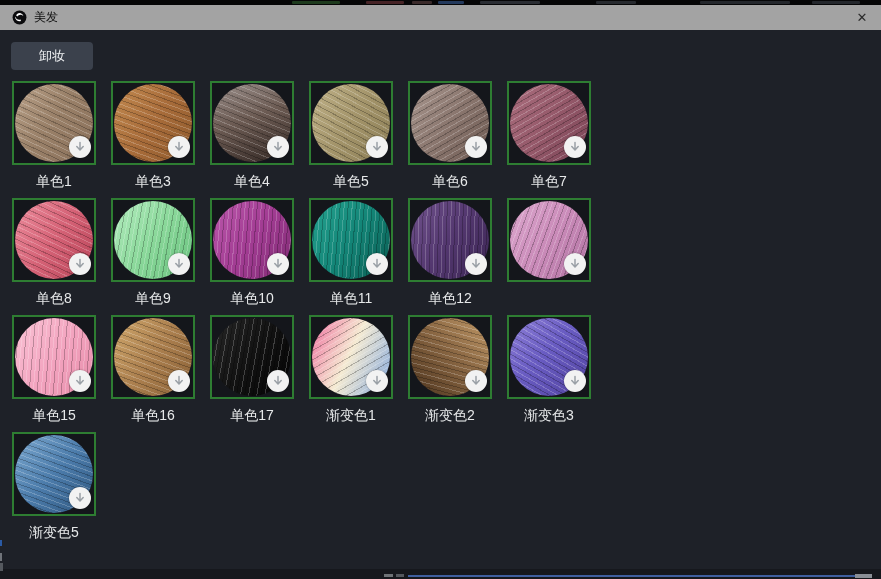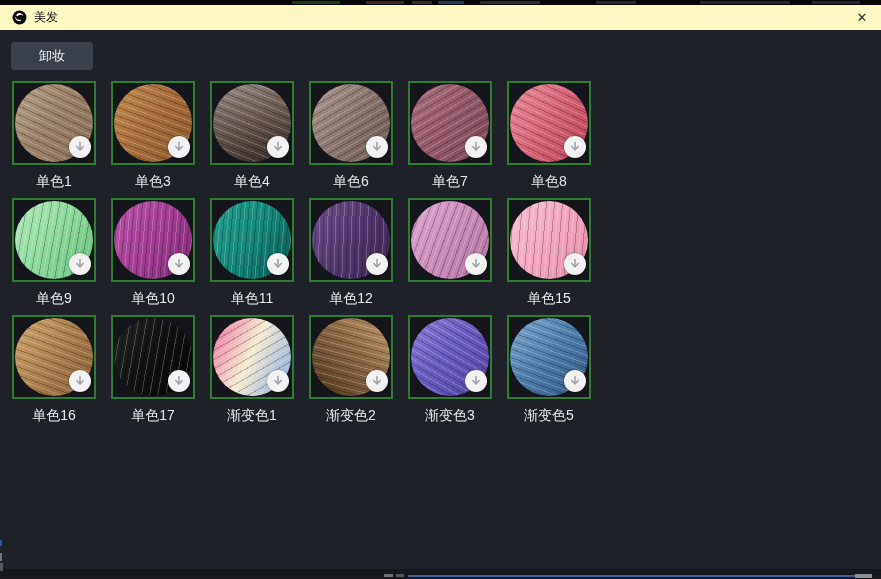--- a/index.html
+++ b/index.html
@@ -13,21 +13,21 @@
   .frag.f1{left:292px;width:48px;background:#1d3a1d;}
   .frag.f2{left:366px;width:38px;background:#462326;}
   .frag.f3{left:412px;width:20px;background:#3a2a2a;}
   .frag.f4{left:438px;width:26px;background:#23395c;}
   .frag.f5{left:480px;width:60px;background:#2a2d33;}
   .frag.f6{left:596px;width:40px;background:#26292e;}
   .frag.f7{left:700px;width:90px;background:#24272c;}
   .frag.f8{left:812px;width:48px;background:#24272c;}
 
   .titlebar{
-    height:25px;background:#fef9c3;display:flex;align-items:center;
+    height:25px;background:#a3a3a3;display:flex;align-items:center;
     padding:0 0 0 12px;position:relative;
   }
   .app-icon{width:15px;height:15px;display:block;}
   .win-title{font-size:12px;color:#111;margin-left:7px;line-height:25px;}
   .close-btn{
     margin-left:auto;width:38px;height:25px;display:flex;align-items:center;justify-content:center;
     font-size:13px;color:#2b2b2b;cursor:pointer;user-select:none;
   }
 
   .panel{
@@ -128,20 +128,31 @@
       <div class="dl-badge">
         <svg width="12" height="12" viewBox="0 0 12 12">
           <path d="M6 1.5 V8.2 M2.8 5.6 L6 9 L9.2 5.6" fill="none" stroke="#9aa0a6" stroke-width="1.5" stroke-linecap="round" stroke-linejoin="round"></path>
         </svg>
       </div>
     </div>
     <div class="cell-label">单色4</div>
   </div>
       <div class="cell">
     <div class="swatch-box">
+      <div class="hair-circle" style="background: repeating-linear-gradient(28deg, rgba(255, 255, 255, 0.2) 0px, rgba(255, 255, 255, 0.2) 1px, rgba(255, 255, 255, 0) 1px, rgba(255, 255, 255, 0) 4px, rgba(0, 0, 0, 0.24) 4px, rgba(0, 0, 0, 0.24) 5px, rgba(0, 0, 0, 0) 5px, rgba(0, 0, 0, 0) 8px), linear-gradient(125deg, rgb(191, 177, 136) 0%, rgb(163, 148, 106) 50%, rgb(140, 126, 86) 100%);"></div>
+      <div class="dl-badge">
+        <svg width="12" height="12" viewBox="0 0 12 12">
+          <path d="M6 1.5 V8.2 M2.8 5.6 L6 9 L9.2 5.6" fill="none" stroke="#9aa0a6" stroke-width="1.5" stroke-linecap="round" stroke-linejoin="round"></path>
+        </svg>
+      </div>
+    </div>
+    <div class="cell-label">单色5</div>
+  </div>
+      <div class="cell">
+    <div class="swatch-box">
       <div class="hair-circle" style="background: repeating-linear-gradient(150deg, rgba(255, 255, 255, 0.2) 0px, rgba(255, 255, 255, 0.2) 1px, rgba(255, 255, 255, 0) 1px, rgba(255, 255, 255, 0) 4px, rgba(0, 0, 0, 0.24) 4px, rgba(0, 0, 0, 0.24) 5px, rgba(0, 0, 0, 0) 5px, rgba(0, 0, 0, 0) 8px), linear-gradient(125deg, rgb(168, 150, 142) 0%, rgb(138, 118, 110) 50%, rgb(110, 90, 82) 100%);"></div>
       <div class="dl-badge">
         <svg width="12" height="12" viewBox="0 0 12 12">
           <path d="M6 1.5 V8.2 M2.8 5.6 L6 9 L9.2 5.6" fill="none" stroke="#9aa0a6" stroke-width="1.5" stroke-linecap="round" stroke-linejoin="round"></path>
         </svg>
       </div>
     </div>
     <div class="cell-label">单色6</div>
   </div>
       <div class="cell">

